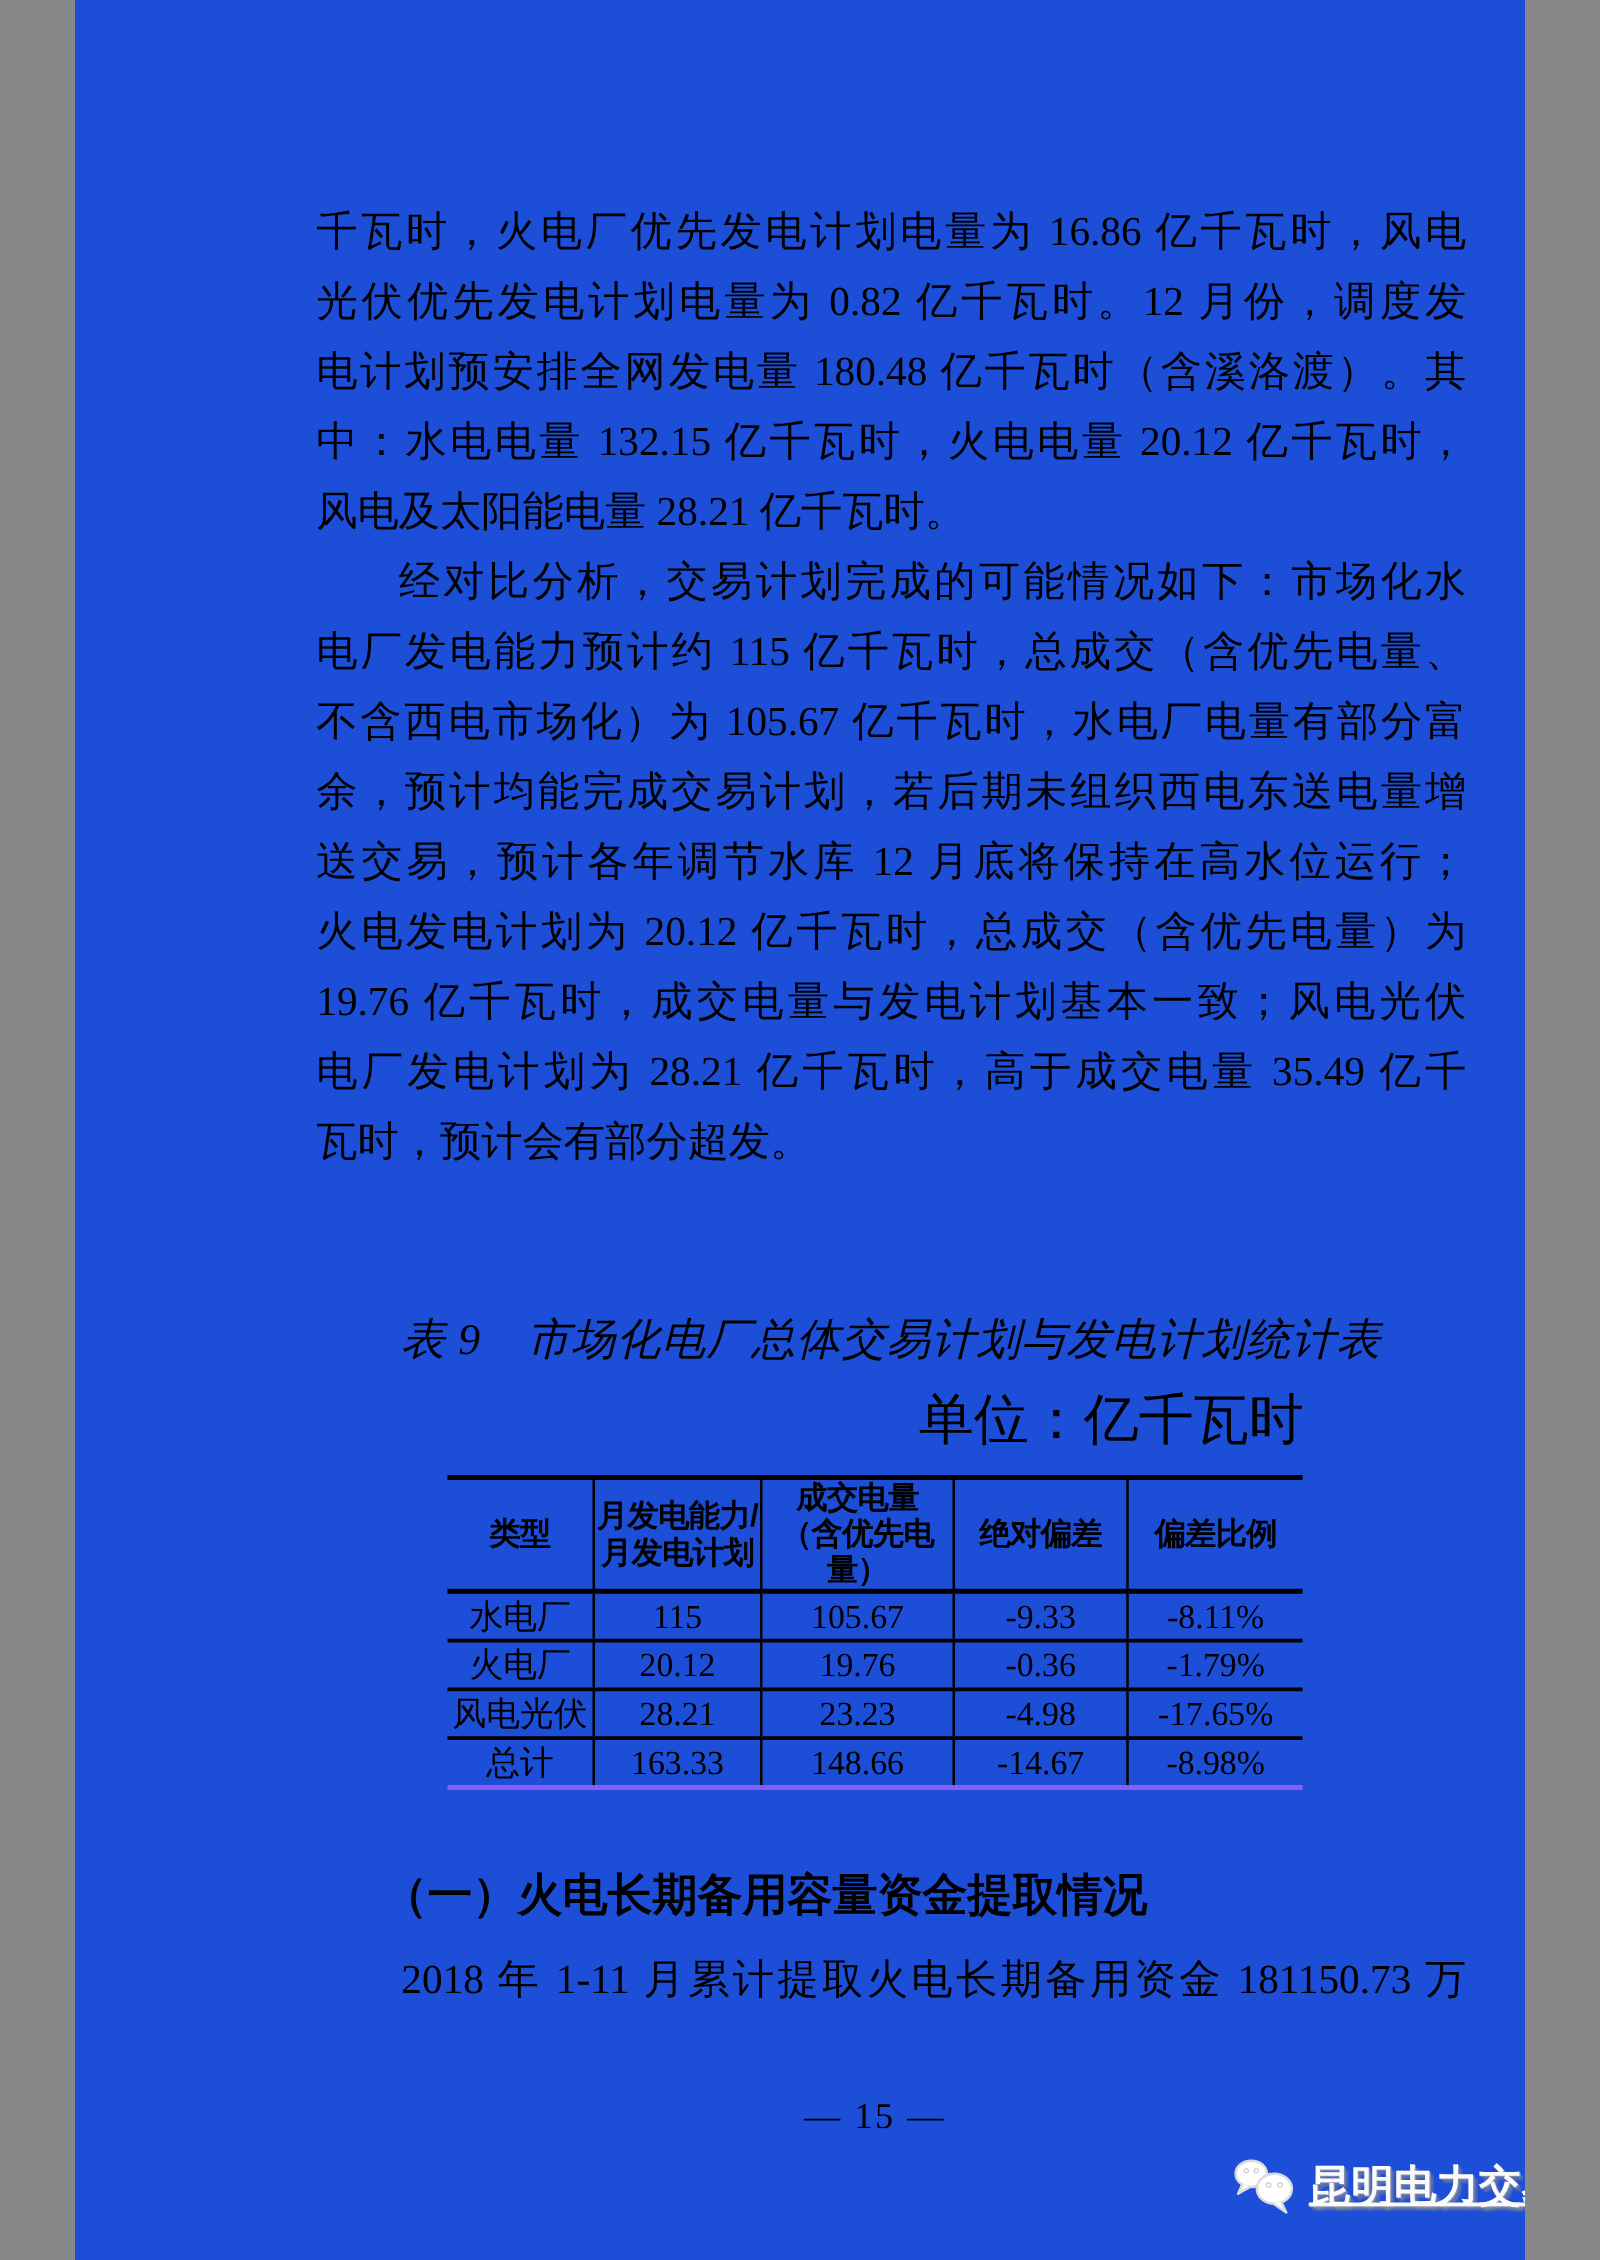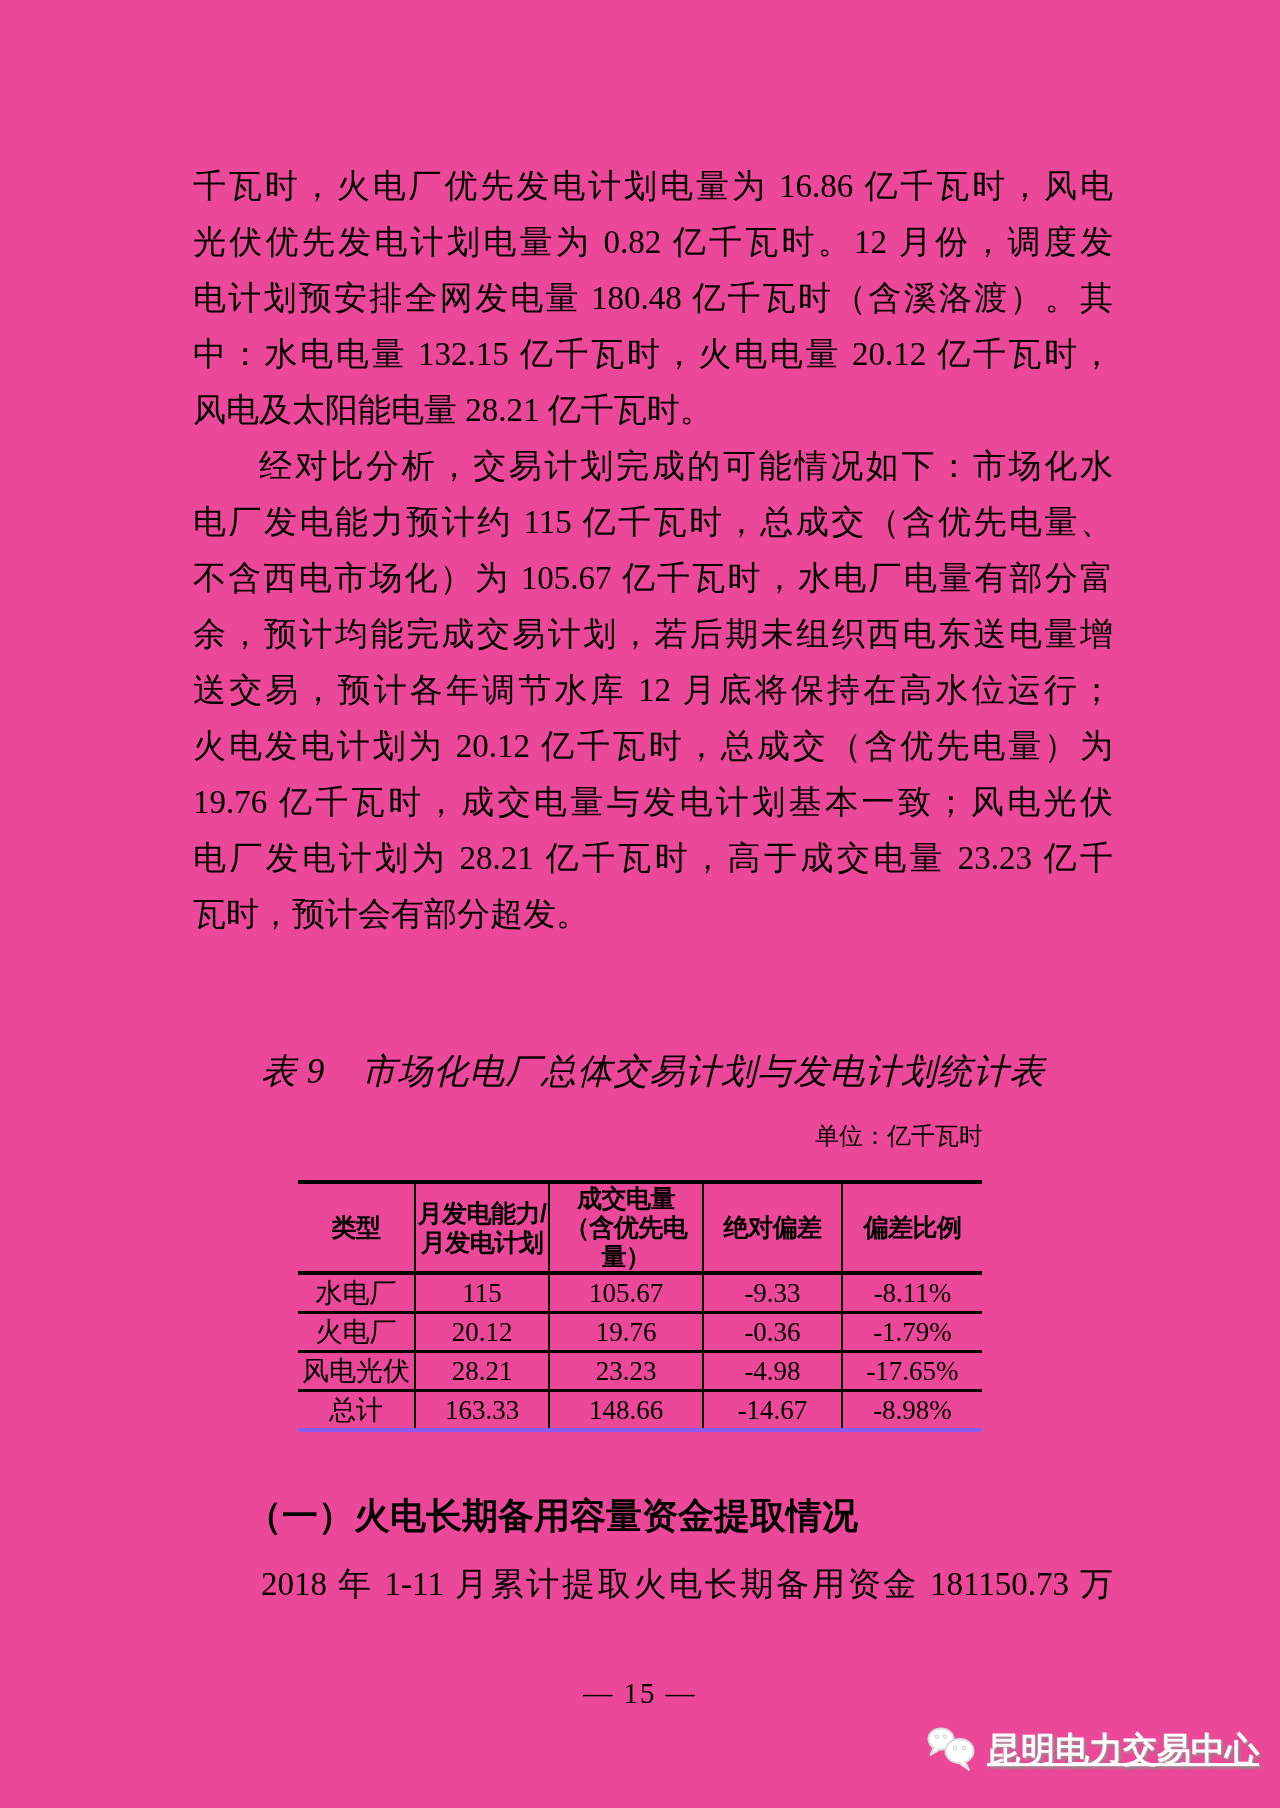--- a/index.html
+++ b/index.html
@@ -1,19 +1,19 @@
 <!DOCTYPE html>
 <html><head>
 <meta charset="utf-8">
 <style>
   html,body{margin:0;padding:0;background:#888;}
   .page{
     position:relative;
-    width:1280px;height:1808px;
-    background:#ec4899;
+    width:1160px;height:1808px;
+    background:#1d4ed8;
     margin:0 auto;
     overflow:hidden;
     font-family:"Liberation Serif","DejaVu Serif",serif;
     color:#000;
   }
   
   .textblock{
     position:absolute;
     left:193px;width:920px;
     font-size:33px;
@@ -31,21 +31,21 @@
   .table-caption{
     position:absolute;left:193px;width:920px;top:1048px;
     text-align:center;
     font-size:35px;line-height:48px;
     letter-spacing:1px;
     font-style:italic;
   }
   .unit-label{
     position:absolute;left:193px;width:790px;top:1114px;
     text-align:right;
-    font-size:24px;line-height:44px;
+    font-size:44px;line-height:44px;
   }
 
   
   .stats-table{
     position:absolute;left:298px;top:1180px;
     width:684px;
     border-collapse:collapse;
     table-layout:fixed;
     border-top:4px solid #000;
   }
@@ -130,21 +130,21 @@
       <div class="line">风电及太阳能电量 28.21 亿千瓦时。</div>
     </div>
     <div class="para">
       <div class="line indent">经对比分析，交易计划完成的可能情况如下：市场化水</div>
       <div class="line">电厂发电能力预计约 115 亿千瓦时，总成交（含优先电量、</div>
       <div class="line">不含西电市场化）为 105.67 亿千瓦时，水电厂电量有部分富</div>
       <div class="line">余，预计均能完成交易计划，若后期未组织西电东送电量增</div>
       <div class="line">送交易，预计各年调节水库 12 月底将保持在高水位运行；</div>
       <div class="line">火电发电计划为 20.12 亿千瓦时，总成交（含优先电量）为</div>
       <div class="line">19.76 亿千瓦时，成交电量与发电计划基本一致；风电光伏</div>
-      <div class="line">电厂发电计划为 28.21 亿千瓦时，高于成交电量 23.23 亿千</div>
+      <div class="line">电厂发电计划为 28.21 亿千瓦时，高于成交电量 35.49 亿千</div>
       <div class="line">瓦时，预计会有部分超发。</div>
     </div>
   </div>
 
   <div class="table-caption">表 9　市场化电厂总体交易计划与发电计划统计表</div>
   <div class="unit-label">单位：亿千瓦时</div>
 
   <table class="stats-table">
     <colgroup>
       <col style="width:117px">

